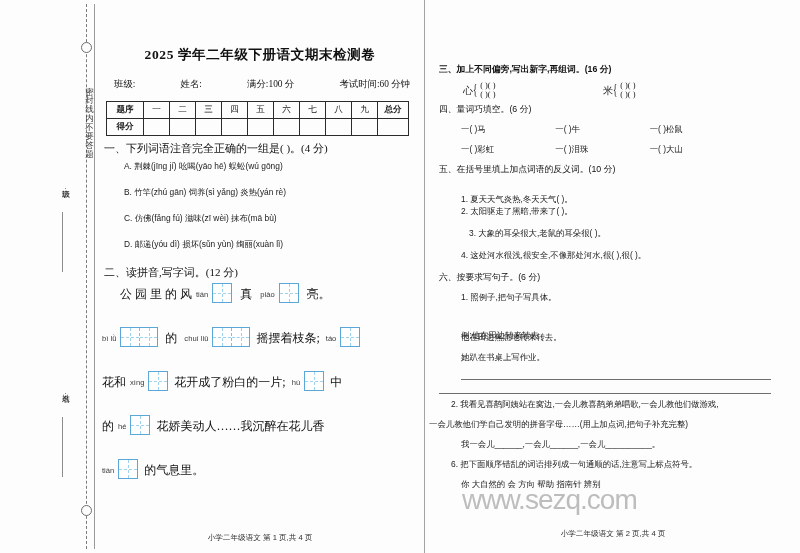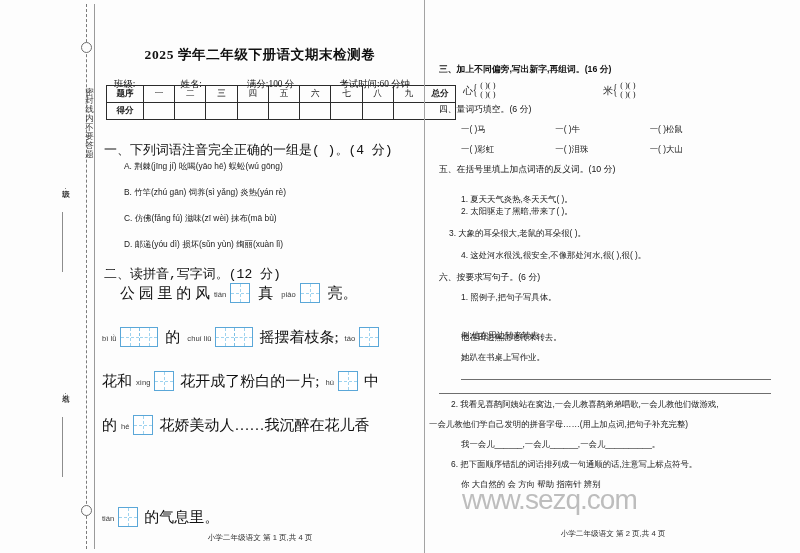--- a/index.html
+++ b/index.html
@@ -83,38 +83,38 @@
   .meta-row{
     position:absolute;left:14px;right:10px;top:78px;
     display:flex;justify-content:space-between;align-items:baseline;
     font-family:"Liberation Serif","DejaVu Serif",serif;
     font-size:9.4px;color:#161616;
   }
   .meta-row span{white-space:nowrap;}
 
   
   table.score{
-    position:absolute;left:6px;top:85px;
-    width:350px;border-collapse:collapse;
+    position:absolute;left:6px;top:101px;
+    width:303px;border-collapse:collapse;
     table-layout:fixed;
   }
   table.score td{
     border:1px solid #2b2b2b;
     height:14px;
     text-align:center;vertical-align:middle;
     font-size:8.6px;
     font-family:"Liberation Sans","DejaVu Sans",sans-serif;
   }
   table.score td.hd{font-weight:bold;width:34px;}
   table.score td.tot{font-weight:bold;width:28px;}
 
   
   .q-head{
-    font-family:Liberation Mono, monospace;
-    font-size:13px;color:#111;white-space:nowrap;
+    font-family:Liberation Serif, serif;
+    font-size:11px;color:#111;white-space:nowrap;
   }
   .q-opt{
     font-family:"Liberation Sans","DejaVu Sans",sans-serif;
     font-size:8.4px;color:#1a1a1a;white-space:nowrap;
   }
 
   .abs{position:absolute;}
 
   
   .tianzi{
@@ -138,21 +138,21 @@
     content:"";position:absolute;top:0;bottom:0;left:50%;
     border-left:1px dashed #9ed3ef;
   }
   .pinyin-lab{
     font-family:"Liberation Sans","DejaVu Sans",sans-serif;
     font-size:7.6px;color:#3b3b3b;text-align:center;
     line-height:9px;white-space:nowrap;
   }
   .sent{
     font-family:"Liberation Serif","DejaVu Serif",serif;
-    font-size:15px;color:#111;white-space:nowrap;
+    font-size:12px;color:#111;white-space:nowrap;
     display:inline-block;vertical-align:middle;
   }
   .gridrow{position:absolute;white-space:nowrap;}
   .gu{display:inline-block;vertical-align:bottom;text-align:center;}
 
   
   .r-head{
     font-family:"Liberation Sans","DejaVu Sans",sans-serif;
     font-size:8.8px;color:#111;white-space:nowrap;
   }
@@ -304,21 +304,21 @@
 
       <div class="gridrow" style="left:2px;top:415px;">
         <span class="sent">的</span>
         <span class="gu">
           <span class="pinyin-lab">hé</span>
           <span class="tianzi"><span class="cell"></span></span>
         </span>
         <span class="sent" style="margin-left:2px;">花娇美动人……我沉醉在花儿香</span>
       </div>
 
-      <div class="gridrow" style="left:2px;top:459px;margin-top:48px;">
+      <div class="gridrow" style="left:2px;top:459px;">
         <span class="gu">
           <span class="pinyin-lab">tián</span>
           <span class="tianzi"><span class="cell"></span></span>
         </span>
         <span class="sent" style="margin-left:2px;">的气息里。</span>
       </div>
 
       <div class="footer">小学二年级语文   第 1 页,共 4 页</div>
     </div>
   </div>
@@ -348,21 +348,21 @@
       </div>
       <div class="abs r-line" style="left:36px;top:144px;">
         <span style="display:inline-block;width:92px;">一(    )彩虹</span>
         <span style="display:inline-block;width:92px;">一(    )泪珠</span>
         <span style="display:inline-block;">一(    )大山</span>
       </div>
 
       <div class="abs r-head" style="left:14px;top:164px;">五、在括号里填上加点词语的反义词。(10 分)</div>
       <div class="abs r-line" style="left:36px;top:194px;">1. 夏天天气炎热,冬天天气(      )。</div>
       <div class="abs r-line" style="left:36px;top:206px;">2. 太阳驱走了黑暗,带来了(      )。</div>
-      <div class="abs r-line" style="left:24px;top:228px;">3. 大象的耳朵很大,老鼠的耳朵很(      )。</div>
+      <div class="abs r-line" style="left:44px;top:228px;">3. 大象的耳朵很大,老鼠的耳朵很(      )。</div>
       <div class="abs r-line" style="left:36px;top:250px;">4. 这处河水很浅,很安全,不像那处河水,很(      ),很(      )。</div>
 
       <div class="abs r-head" style="left:14px;top:272px;">六、按要求写句子。(6 分)</div>
       <div class="abs r-line" style="left:36px;top:292px;">1. 照例子,把句子写具体。</div>
       <div class="abs r-line" style="left:36px;top:312px;margin-top:18px;">例:他在田边转来转去</div>
       <div class="abs r-line" style="left:36px;top:332px;">他在田边焦急地转来转去。</div>
       <div class="abs r-line" style="left:36px;top:352px;">她趴在书桌上写作业。</div>
       <div class="ansline" style="left:36px;top:379px;width:310px;"></div>
       <div class="ansline" style="left:14px;top:393px;width:332px;"></div>
 

